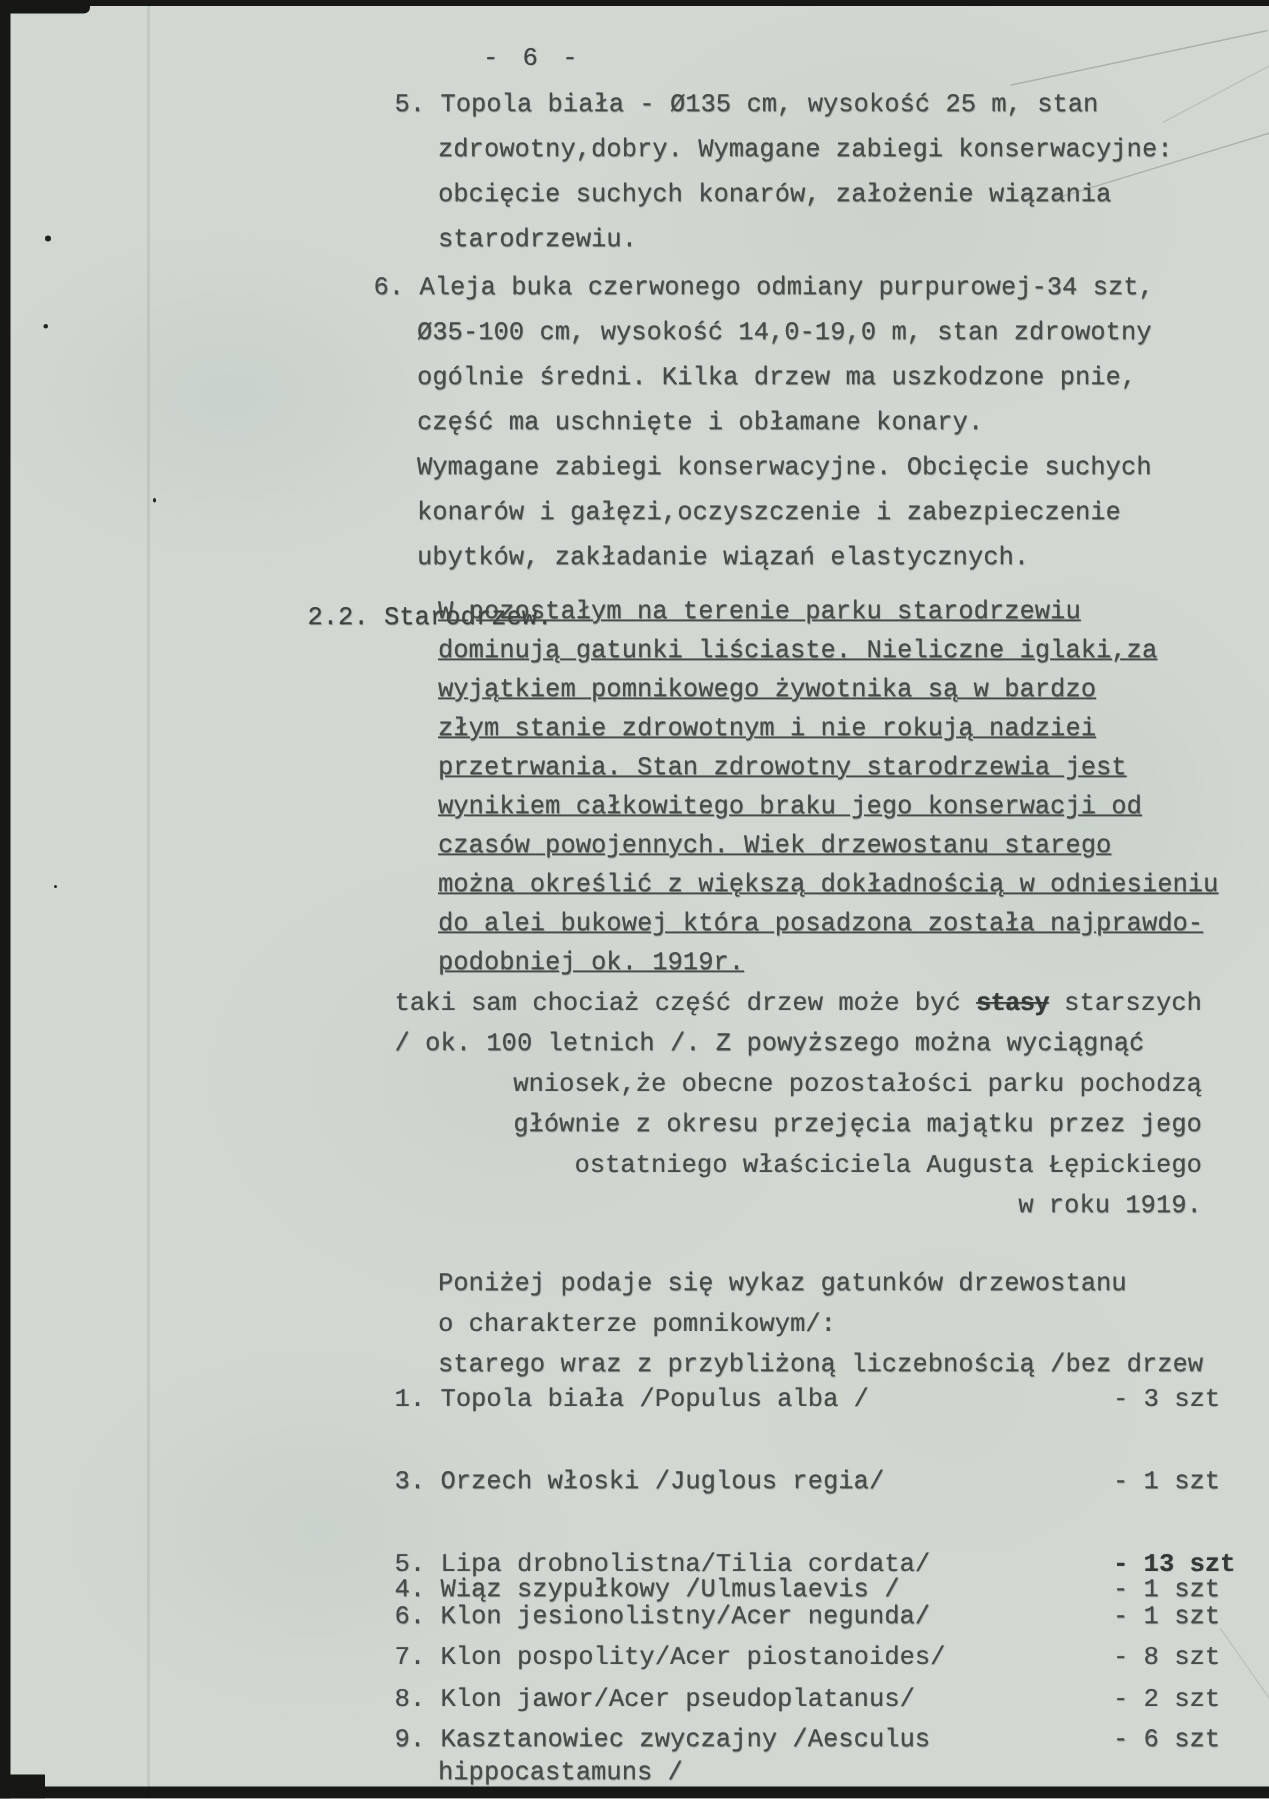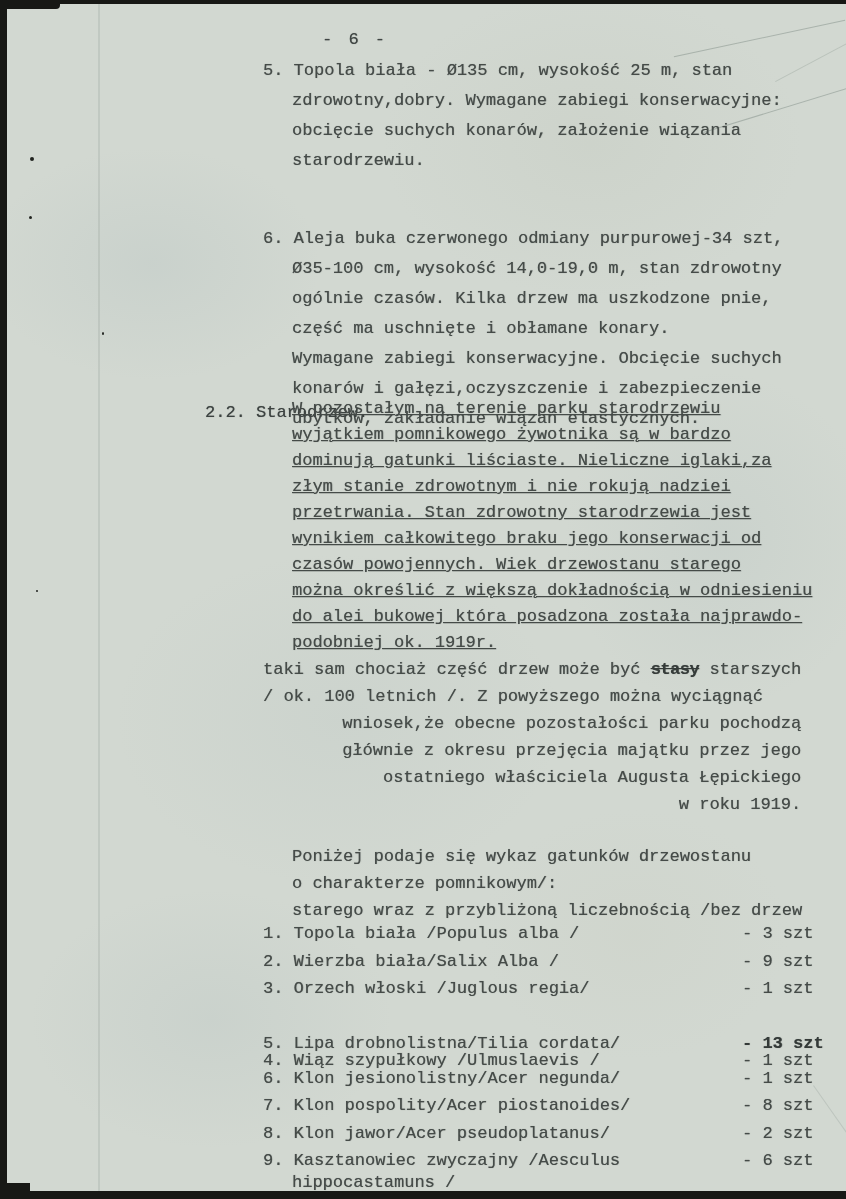--- a/index.html
+++ b/index.html
@@ -68,36 +68,36 @@
 
   <div class="block pagenum" style="left:322px; top:30px;">- 6 -</div>
 
   <div class="block lh30 hang29" style="left:263px; top:56px;">
     <div class="line">5. Topola biała - Ø135 cm, wysokość 25 m, stan</div>
     <div class="line">zdrowotny,dobry. Wymagane zabiegi konserwacyjne:</div>
     <div class="line">obcięcie suchych konarów, założenie wiązania</div>
     <div class="line">starodrzewiu.</div>
   </div>
 
-  <div class="block lh30 hang29" style="left:263px; top:178px;margin-top:46px;">
+  <div class="block lh30 hang29" style="left:249px; top:178px;">
     <div class="line">6. Aleja buka czerwonego odmiany purpurowej-34 szt,</div>
     <div class="line">Ø35-100 cm, wysokość 14,0-19,0 m, stan zdrowotny</div>
-    <div class="line">ogólnie czasów. Kilka drzew ma uszkodzone pnie,</div>
+    <div class="line">ogólnie średni. Kilka drzew ma uszkodzone pnie,</div>
     <div class="line">część ma uschnięte i obłamane konary.</div>
     <div class="line">Wymagane zabiegi konserwacyjne. Obcięcie suchych</div>
     <div class="line">konarów i gałęzi,oczyszczenie i zabezpieczenie</div>
     <div class="line">ubytków, zakładanie wiązań elastycznych.</div>
   </div>
 
   <div class="block sechead" style="left:205px; top:368px;margin-top:35px;">2.2. Starodrzew.</div>
 
   <div class="block lh26" style="left:292px; top:396px;text-decoration:underline;">
     <div class="line">W pozostałym na terenie parku starodrzewiu</div>
+    <div class="line">dominują gatunki liściaste. Nieliczne iglaki,za</div>
     <div class="line">wyjątkiem pomnikowego żywotnika są w bardzo</div>
-    <div class="line">dominują gatunki liściaste. Nieliczne iglaki,za</div>
     <div class="line">złym stanie zdrowotnym i nie rokują nadziei</div>
     <div class="line">przetrwania. Stan zdrowotny starodrzewia jest</div>
     <div class="line">wynikiem całkowitego braku jego konserwacji od</div>
     <div class="line">czasów powojennych. Wiek drzewostanu starego</div>
     <div class="line">można określić z większą dokładnością w odniesieniu</div>
     <div class="line">do alei bukowej która posadzona została najprawdo-</div>
     <div class="line">podobniej ok. 1919r.</div>
   </div>
 
   <div class="block lh27" style="left:263px; top:656px;">
@@ -109,21 +109,20 @@
     <div class="line ind15">w roku 1919.</div>
   </div>
 
   <div class="block lh27" style="left:292px; top:843px;">
     <div class="line">Poniżej podaje się wykaz gatunków drzewostanu</div>
     <div class="line">o charakterze pomnikowym/:</div>
     <div class="line">starego wraz z przybliżoną liczebnością /bez drzew</div>
   </div>
 
   <div class="row" style="top:924px;"><span>1. Topola biała /Populus alba /</span><span class="cnt">- 3 szt</span></div>
-  <div class="row" style="top:952px;"><span>2. Wierzba biała/Salix Alba /</span><span class="cnt">- 9 szt</span></div>
   <div class="row" style="top:979px;"><span>3. Orzech włoski /Juglous regia/</span><span class="cnt">- 1 szt</span></div>
   <div class="row" style="top:1051px;"><span>4. Wiąz szypułkowy /Ulmuslaevis /</span><span class="cnt">- 1 szt</span></div>
   <div class="row boldcnt" style="top:1034px;"><span>5. Lipa drobnolistna/Tilia cordata/</span><span class="cnt">- 13 szt</span></div>
   <div class="row" style="top:1069px;"><span>6. Klon jesionolistny/Acer negunda/</span><span class="cnt">- 1 szt</span></div>
   <div class="row" style="top:1096px;"><span>7. Klon pospolity/Acer piostanoides/</span><span class="cnt">- 8 szt</span></div>
   <div class="row" style="top:1124px;"><span>8. Klon jawor/Acer pseudoplatanus/</span><span class="cnt">- 2 szt</span></div>
   <div class="row" style="top:1151px;"><span>9. Kasztanowiec zwyczajny /Aesculus</span><span class="cnt">- 6 szt</span></div>
   <div class="row2" style="top:1173px;">hippocastamuns /</div>
 
   <div class="edge edge-top"></div>

